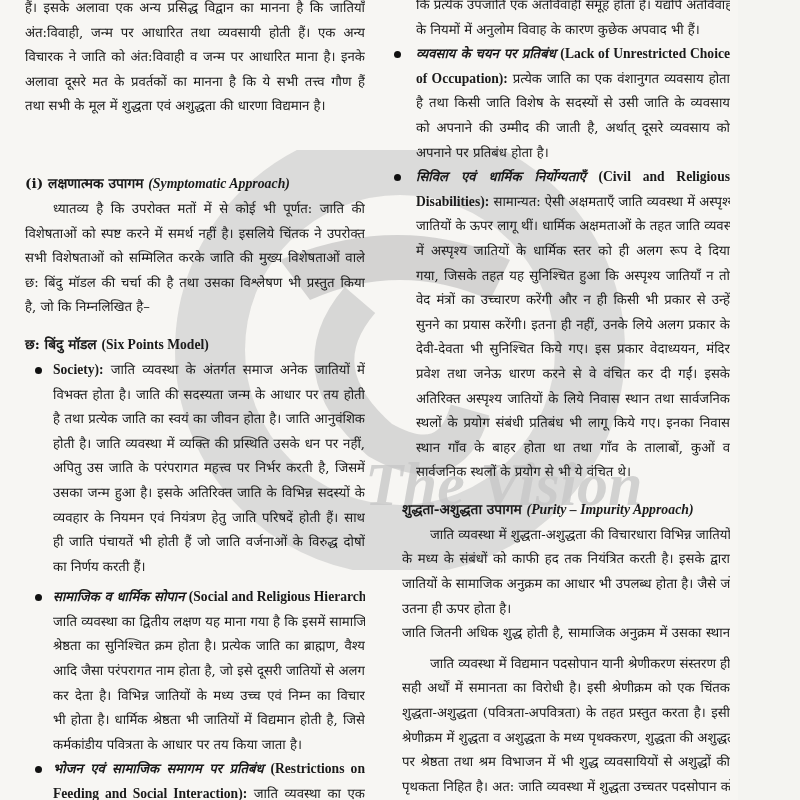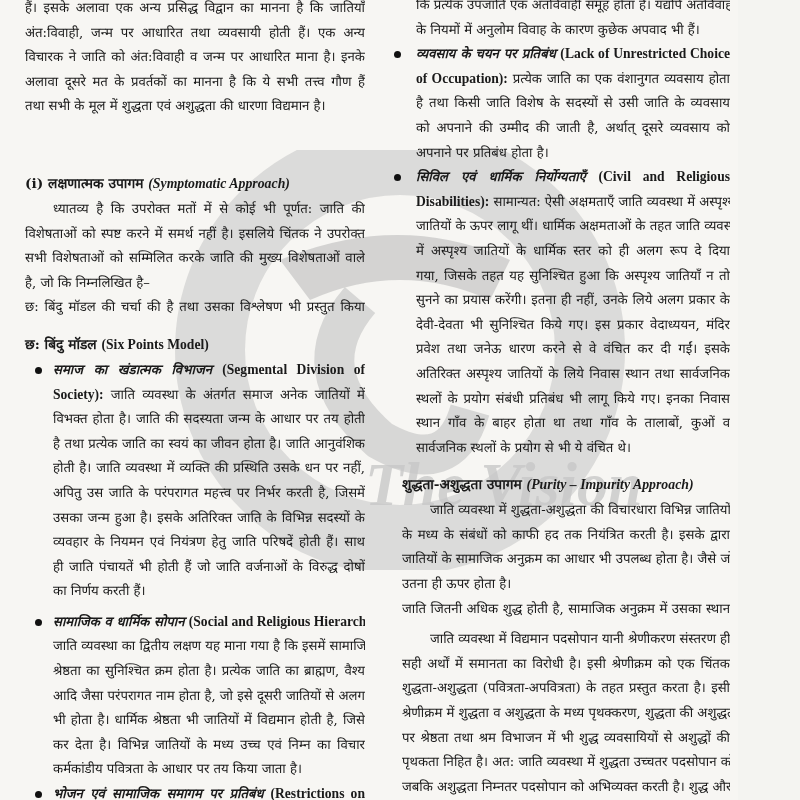--- a/index.html
+++ b/index.html
@@ -63,35 +63,31 @@
     </div>
     <div class="gap"></div>
     <div class="heading" style="height:26px;margin-top:40px;">
       <span>(i) लक्षणात्मक उपागम</span>
       <i>(Symptomatic Approach)</i>
     </div>
     <div>
       <span class="line indent">ध्यातव्य है कि उपरोक्त मतों में से कोई भी पूर्णत: जाति की</span>
       <span class="line">विशेषताओं को स्पष्ट करने में समर्थ नहीं है। इसलिये चिंतक ने उपरोक्त</span>
       <span class="line">सभी विशेषताओं को सम्मिलित करके जाति की मुख्य विशेषताओं वाले</span>
+      <span class="line">छ: बिंदु मॉडल की चर्चा की है तथा उसका विश्लेषण भी प्रस्तुत किया</span>
       <span class="line last">है, जो कि निम्नलिखित है–</span>
-      <span class="line">छ: बिंदु मॉडल की चर्चा की है तथा उसका विश्लेषण भी प्रस्तुत किया</span>
     </div>
     <div class="gap"></div>
     <div class="heading" style="height:26px;">
       <span>छ: बिंदु मॉडल</span>
       <span class="en">(Six Points Model)</span>
     </div>
 
     <div class="bullet-block">
       <span class="dot"></span>
-      <span class="line">
-        <span class="bold">समाज का खंडात्मक विभाजन</span>
-        <span class="en">(Segmental Division of</span>
-      </span>
       <span class="line">
         <span class="en">Society):</span>
         <span>जाति व्यवस्था के अंतर्गत समाज अनेक जातियों में</span>
       </span>
       <span class="line">विभक्त होता है। जाति की सदस्यता जन्म के आधार पर तय होती</span>
       <span class="line">है तथा प्रत्येक जाति का स्वयं का जीवन होता है। जाति आनुवंशिक</span>
       <span class="line">होती है। जाति व्यवस्था में व्यक्ति की प्रस्थिति उसके धन पर नहीं,</span>
       <span class="line">अपितु उस जाति के परंपरागत महत्त्व पर निर्भर करती है, जिसमें</span>
       <span class="line">उसका जन्म हुआ है। इसके अतिरिक्त जाति के विभिन्न सदस्यों के</span>
       <span class="line">व्यवहार के नियमन एवं नियंत्रण हेतु जाति परिषदें होती हैं। साथ</span>
@@ -102,22 +98,22 @@
 
     <div class="bullet-block">
       <span class="dot"></span>
       <span class="line">
         <span class="bold">सामाजिक व धार्मिक सोपान</span>
         <span class="en">(Social and Religious Hierarchy):</span>
       </span>
       <span class="line">जाति व्यवस्था का द्वितीय लक्षण यह माना गया है कि इसमें सामाजिक</span>
       <span class="line">श्रेष्ठता का सुनिश्चित क्रम होता है। प्रत्येक जाति का ब्राह्मण, वैश्य</span>
       <span class="line">आदि जैसा परंपरागत नाम होता है, जो इसे दूसरी जातियों से अलग</span>
+      <span class="line">कर देता है। विभिन्न जातियों के मध्य उच्च एवं निम्न का विचार</span>
       <span class="line">भी होता है। धार्मिक श्रेष्ठता भी जातियों में विद्यमान होती है, जिसे</span>
-      <span class="line">कर देता है। विभिन्न जातियों के मध्य उच्च एवं निम्न का विचार</span>
       <span class="line last">कर्मकांडीय पवित्रता के आधार पर तय किया जाता है।</span>
     </div>
 
     <div class="bullet-block">
       <span class="dot"></span>
       <span class="line">
         <span class="bold">भोजन एवं सामाजिक समागम पर प्रतिबंध</span>
         <span class="en">(Restrictions on</span>
       </span>
       <span class="line">
@@ -156,20 +152,21 @@
         <span class="bold">सिविल एवं धार्मिक निर्योग्यताएँ</span>
         <span class="en">(Civil and Religious</span>
       </span>
       <span class="line">
         <span class="en">Disabilities):</span>
         <span>सामान्यत: ऐसी अक्षमताएँ जाति व्यवस्था में अस्पृश्य</span>
       </span>
       <span class="line">जातियों के ऊपर लागू थीं। धार्मिक अक्षमताओं के तहत जाति व्यवस्था</span>
       <span class="line">में अस्पृश्य जातियों के धार्मिक स्तर को ही अलग रूप दे दिया</span>
       <span class="line">गया, जिसके तहत यह सुनिश्चित हुआ कि अस्पृश्य जातियाँ न तो</span>
+      <span class="line">वेद मंत्रों का उच्चारण करेंगी और न ही किसी भी प्रकार से उन्हें</span>
       <span class="line">सुनने का प्रयास करेंगी। इतना ही नहीं, उनके लिये अलग प्रकार के</span>
       <span class="line">देवी-देवता भी सुनिश्चित किये गए। इस प्रकार वेदाध्ययन, मंदिर</span>
       <span class="line">प्रवेश तथा जनेऊ धारण करने से वे वंचित कर दी गईं। इसके</span>
       <span class="line">अतिरिक्त अस्पृश्य जातियों के लिये निवास स्थान तथा सार्वजनिक</span>
       <span class="line">स्थलों के प्रयोग संबंधी प्रतिबंध भी लागू किये गए। इनका निवास</span>
       <span class="line">स्थान गाँव के बाहर होता था तथा गाँव के तालाबों, कुओं व</span>
       <span class="line last">सार्वजनिक स्थलों के प्रयोग से भी ये वंचित थे।</span>
     </div>
     <div class="gap"></div>
 

